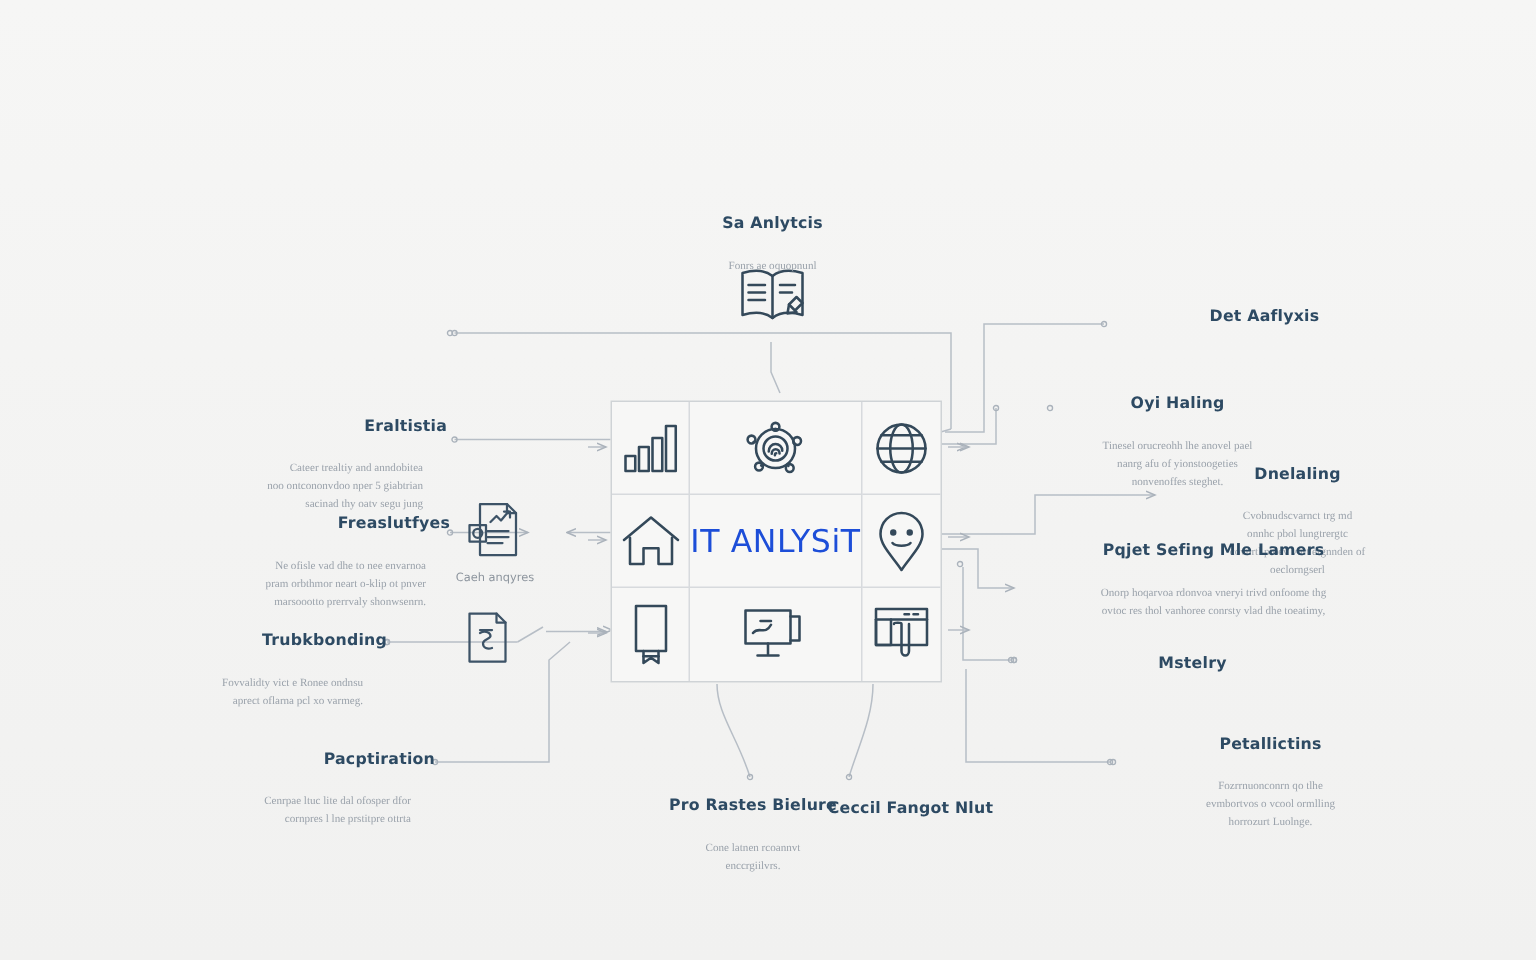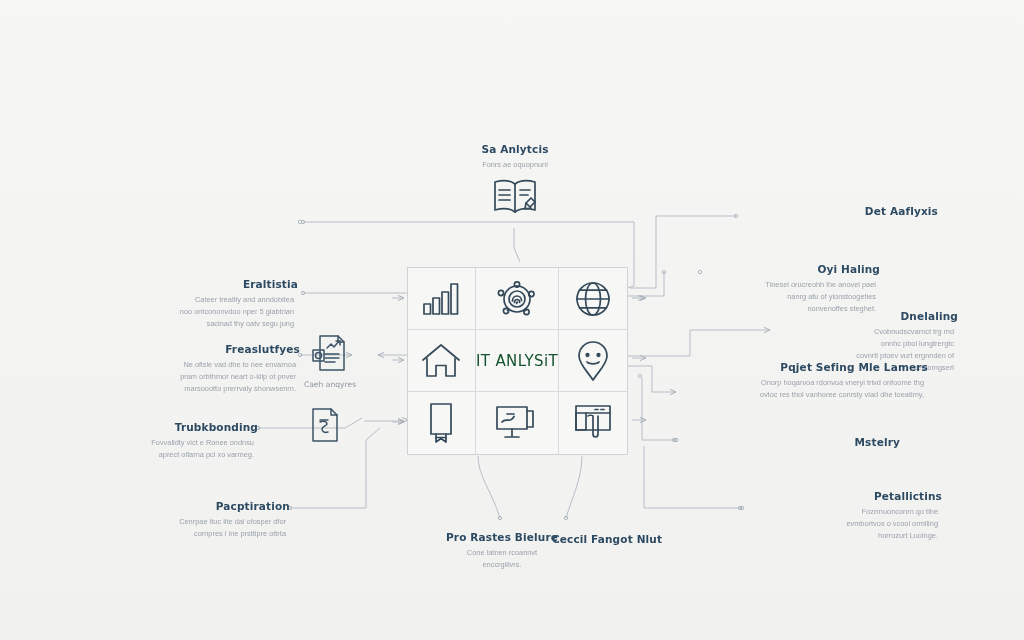--- a/index.html
+++ b/index.html
@@ -28,47 +28,47 @@
   .cell{
     display:flex;align-items:center;justify-content:center;
     border-right:1px solid #d7dadd;
     border-bottom:1px solid #d7dadd;
     box-sizing:border-box;
   }
   .cell:nth-child(3n){border-right:none;}
   .cell:nth-child(n+7){border-bottom:none;}
   .cell svg{display:block;}
   #hub-title{
-    font-size:15px;
+    font-size:21px;
     letter-spacing:.4px;
-    color:#14532d;
+    color:#1d4ed8;
     font-weight:400;
     white-space:nowrap;
     font-family:"DejaVu Sans", sans-serif;
   }
   
   .note{position:absolute;}
   .note .h{
     font-size:10.5px;
     font-weight:bold;
     color:#2d4a63;
     letter-spacing:.15px;
     margin:0 0 3px 0;
     line-height:1.15;
     font-family:"DejaVu Sans", sans-serif;
   }
   .note .b{
     font-size:7.4px;
     color:#9aa2ab;
     line-height:1.62;
-    margin:4px;
-    font-family:Liberation Sans, sans-serif;
+    margin:16px;
+    font-family:Liberation Serif, serif;
   }
   .ta-r{text-align:right;}
-  .ta-l{text-align:right;}
+  .ta-l{text-align:center;}
   .ta-c{text-align:center;}
   
   .sat{position:absolute;display:flex;flex-direction:column;align-items:center;}
   .sat .cap{
     font-size:7.6px;color:#8d959e;margin-top:5px;line-height:1.5;text-align:center;
     font-family:"DejaVu Sans", sans-serif;white-space:pre-line;
   }
   .ico{stroke:#34495a;fill:none;stroke-width:1.7;stroke-linecap:round;stroke-linejoin:round;}
   .ico-sm{stroke:#3d5367;fill:none;stroke-width:1.5;stroke-linecap:round;stroke-linejoin:round;}
 </style>

